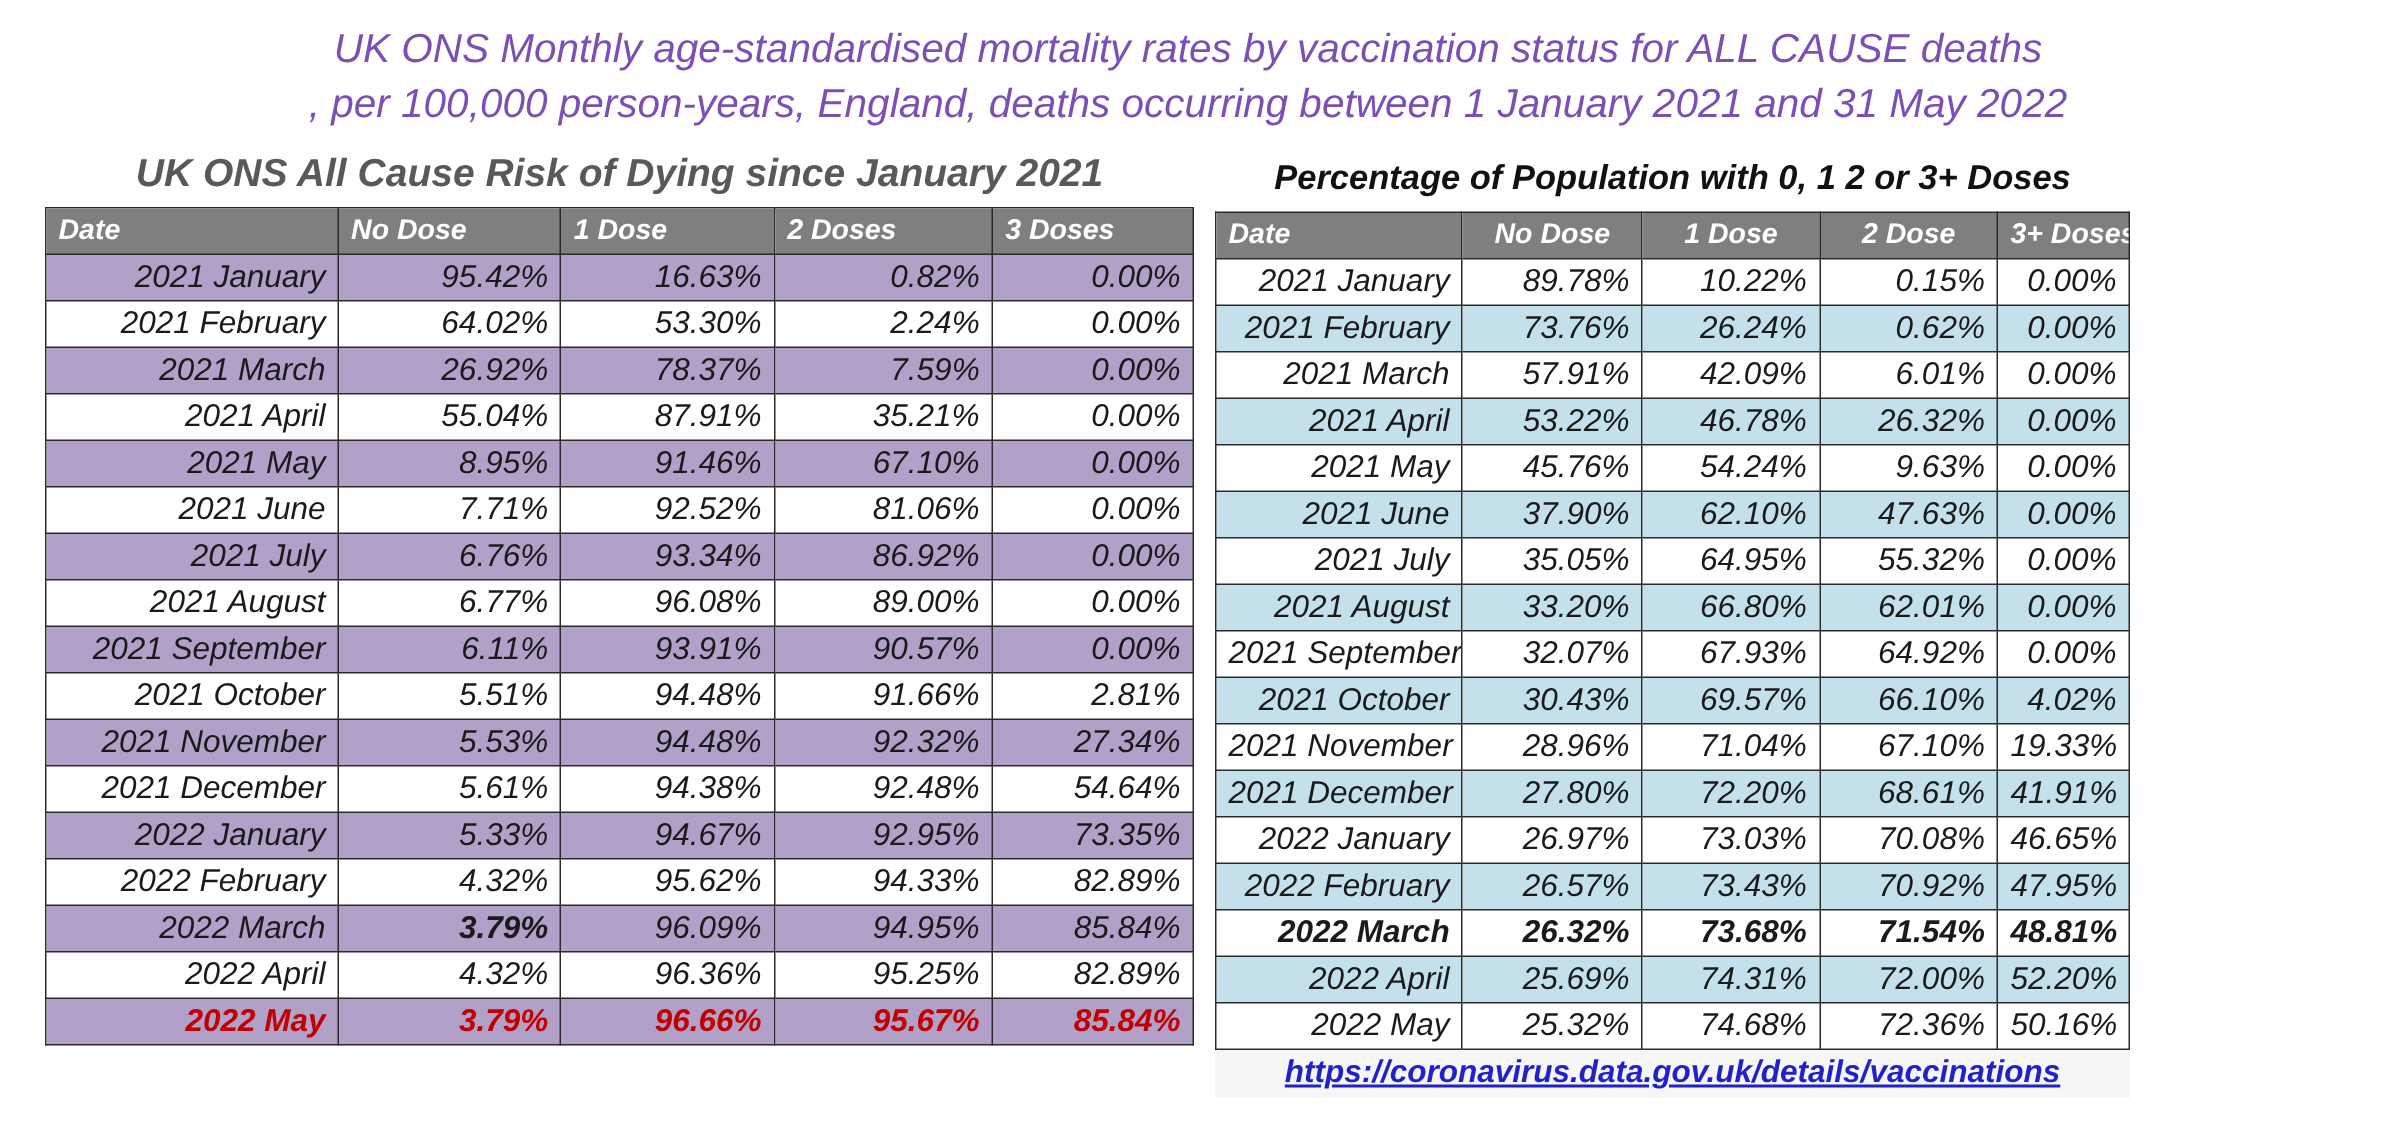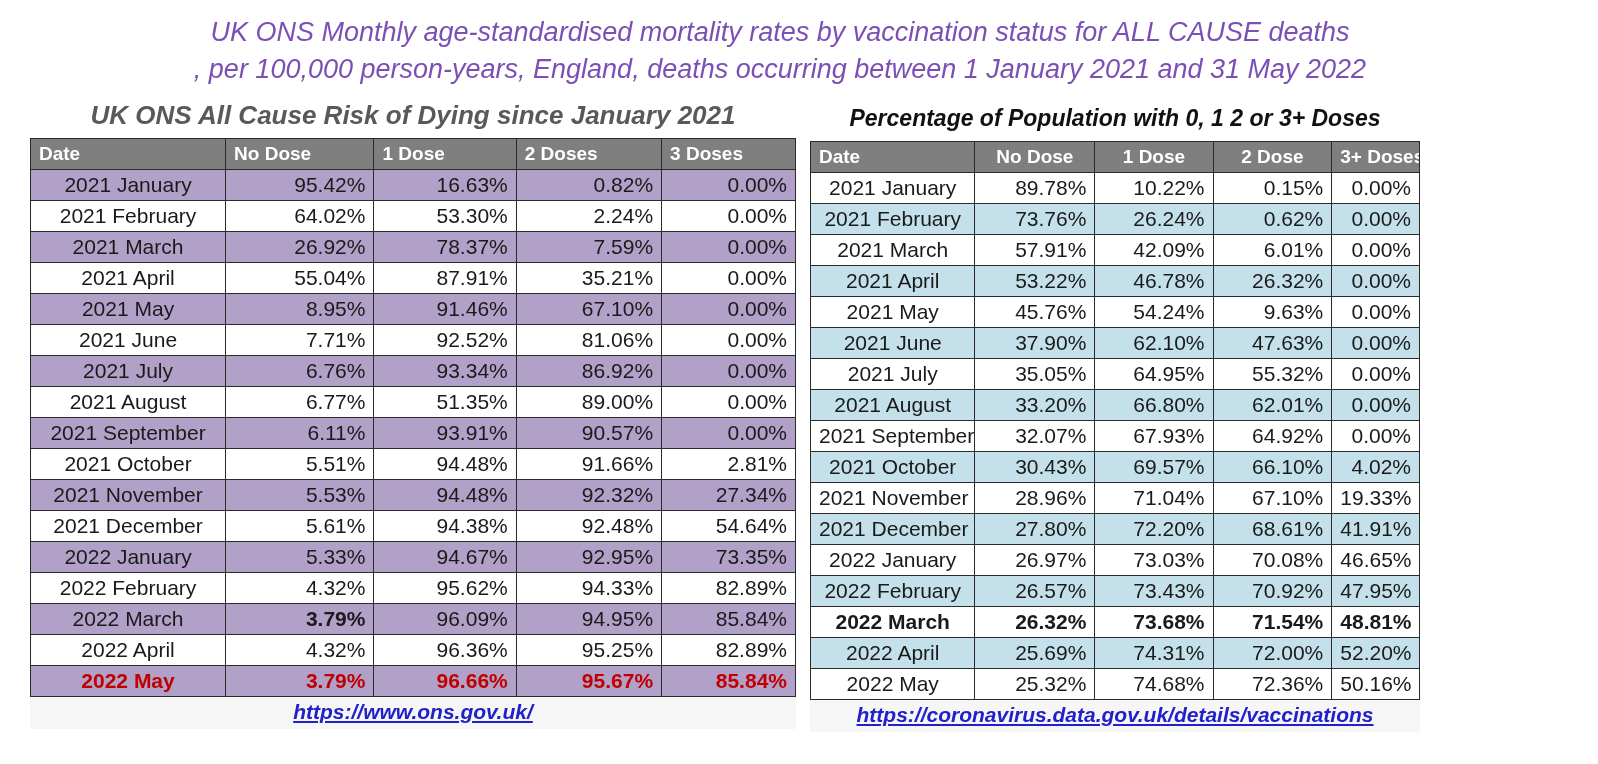--- a/index.html
+++ b/index.html
@@ -2,36 +2,36 @@
 <html><head>
 <meta charset="utf-8">
 <style>
   html,body{margin:0;padding:0;}
   body{
     width:1598px;height:764px;background:#ffffff;position:relative;
     font-family:"Liberation Sans", sans-serif;color:#1a1a1a;overflow:hidden;
   }
   .main-title{
     position:absolute;top:14px;left:0;width:1560px;text-align:center;
-    font-style:italic;font-size:27px;line-height:37px;color:#7b4fb6;
+    font-style:italic;font-size:27px;line-height:37px;color:#7b4fb6;padding-left:12px;
   }
   .panel{position:absolute;}
   #left-panel{left:30px;top:100px;width:766px;}
   #right-panel{left:810px;top:100px;width:610px;}
   .table-title{font-weight:bold;font-style:italic;white-space:nowrap;}
   #left-panel .table-title{font-size:26px;color:#595959;text-align:center;margin:0 0 7px 0;}
   #right-panel .table-title{font-size:23px;color:#111111;text-align:center;margin:5px 0 9px 0;}
-  table{border-collapse:collapse;width:100%;table-layout:fixed;}
+  table{border-collapse:collapse;width:100%;table-layout:fixed;font-style:italic;}
   th,td{border:1px solid #2a2a2a;white-space:nowrap;overflow:hidden;}
   th{
     background:#7f7f7f;color:#ffffff;font-weight:bold;font-size:19px;
     height:28px;padding:1px 8px;
   }
   td{font-size:21px;height:28px;padding:1px 8px;}
-  .date{text-align:center;}
+  .date{text-align:right;}
   .num{text-align:right;}
   #left-panel th{text-align:left;}
   #right-panel th{text-align:center;}
   #right-panel th:first-child{text-align:left;}
   .table-footer{
     background:#f6f6f6;text-align:center;padding:3px 0 5px 0;
   }
   .src-link{
     font-style:italic;font-weight:bold;font-size:21px;color:#2121cc;
     text-decoration:underline;cursor:pointer;
@@ -110,21 +110,21 @@
         <tr style="background: rgb(177, 160, 199);">
           <td class="date">2021 July</td>
           <td class="num">6.76%</td>
           <td class="num">93.34%</td>
           <td class="num">86.92%</td>
           <td class="num">0.00%</td>
         </tr>
         <tr>
           <td class="date">2021 August</td>
           <td class="num">6.77%</td>
-          <td class="num">51.35%</td>
+          <td class="num">96.08%</td>
           <td class="num">89.00%</td>
           <td class="num">0.00%</td>
         </tr>
         <tr style="background: rgb(177, 160, 199);">
           <td class="date">2021 September</td>
           <td class="num">6.11%</td>
           <td class="num">93.91%</td>
           <td class="num">90.57%</td>
           <td class="num">0.00%</td>
         </tr>
@@ -179,23 +179,20 @@
         </tr>
         <tr style="background: rgb(177, 160, 199); color: rgb(192, 0, 0); font-weight: bold;">
           <td class="date">2022 May</td>
           <td class="num">3.79%</td>
           <td class="num">96.66%</td>
           <td class="num">95.67%</td>
           <td class="num">85.84%</td>
         </tr>
       </tbody>
   </table>
-  <div class="table-footer">
-    <a class="src-link">https://www.ons.gov.uk/</a>
-  </div>
 </div>
 
 <div class="panel" id="right-panel">
   <div class="table-title">Percentage of Population with 0, 1 2 or 3+ Doses</div>
   <table>
     <colgroup>
       <col style="width:27%">
         <col style="width:19.7%">
         <col style="width:19.4%">
         <col style="width:19.5%">

